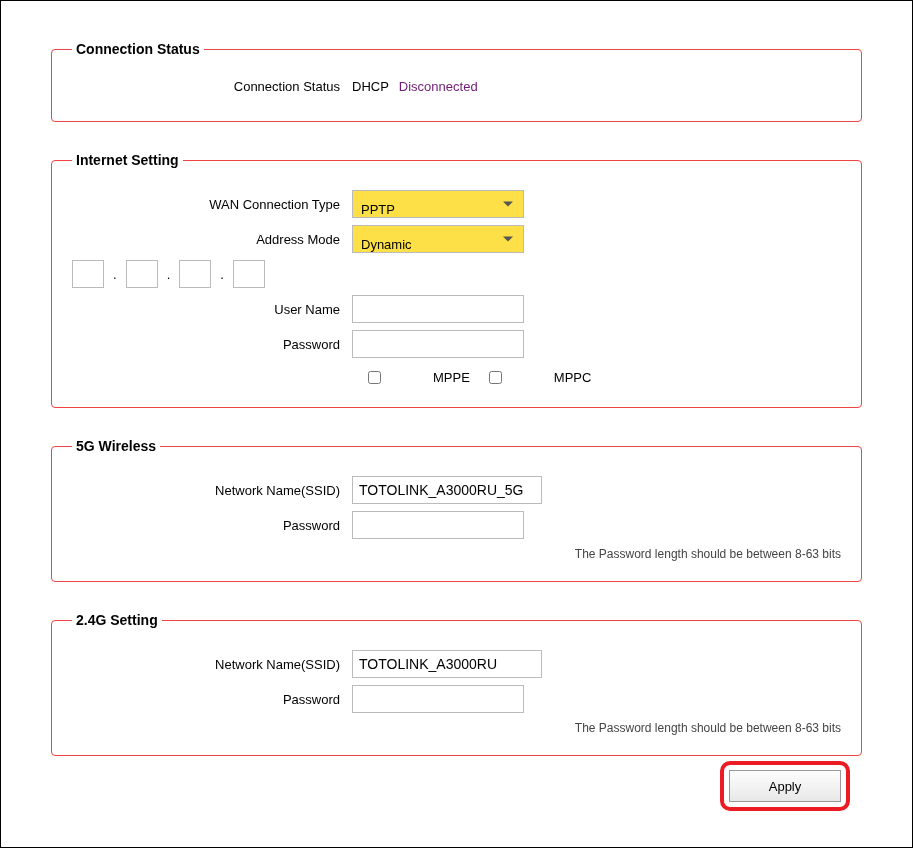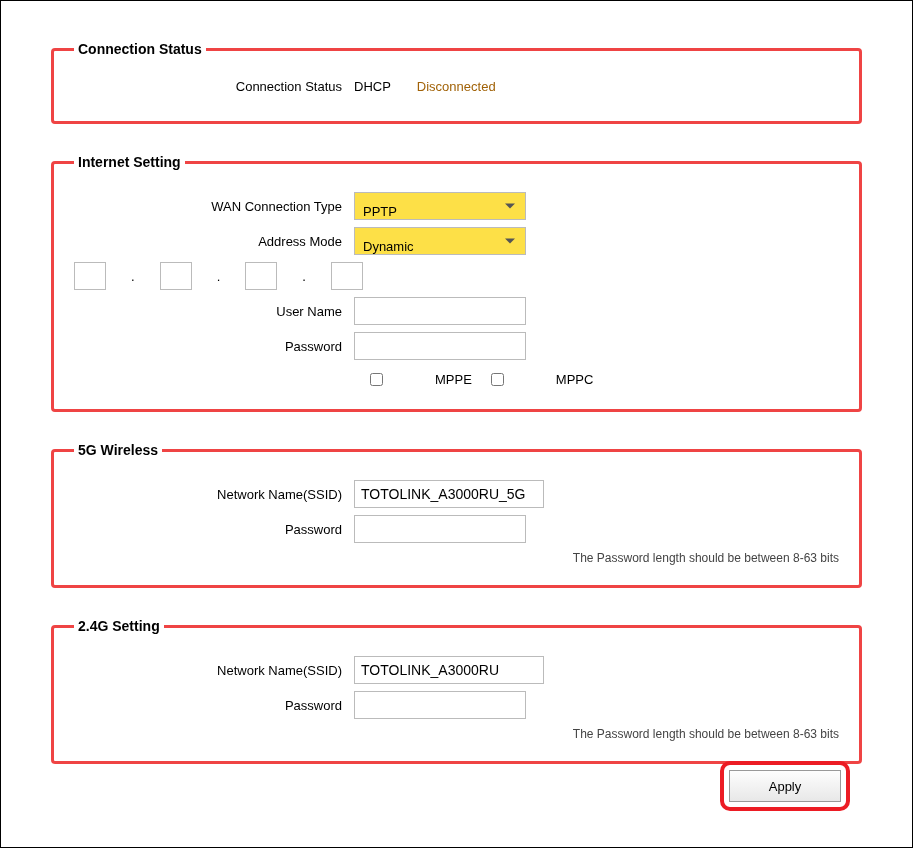--- a/index.html
+++ b/index.html
@@ -14,21 +14,21 @@
     color: #000;
   }
   .container {
     width: 913px;
     height: 848px;
     padding: 40px 50px;
     position: relative;
     border: 1px solid #000;
   }
   fieldset {
-    border: 3px solid #ef4444;
+    border: 1px solid #ef4444;
     border-radius: 4px;
     margin: 0 0 30px 0;
     padding: 15px 20px 20px 20px;
   }
   legend {
     font-weight: bold;
     font-size: 14px;
     padding: 0 4px;
   }
   .form-row {
@@ -38,27 +38,27 @@
   }
   .form-label {
     width: 280px;
     text-align: right;
     padding-right: 12px;
     font-size: 13px;
   }
   .form-value {
     display: flex;
     align-items: center;
-    gap: 22px;
+    gap: 6px;
   }
   .status-type {
     margin-right: 4px;
   }
   .status-disconnected {
-    color: #a16207;
+    color: #701a75;
   }
   .select-wrap {
     position: relative;
     width: 172px;
     height: 28px;
     border: 1px solid #bbb;
     background: #fde047;
     cursor: pointer;
     display: flex;
     align-items: flex-end;

